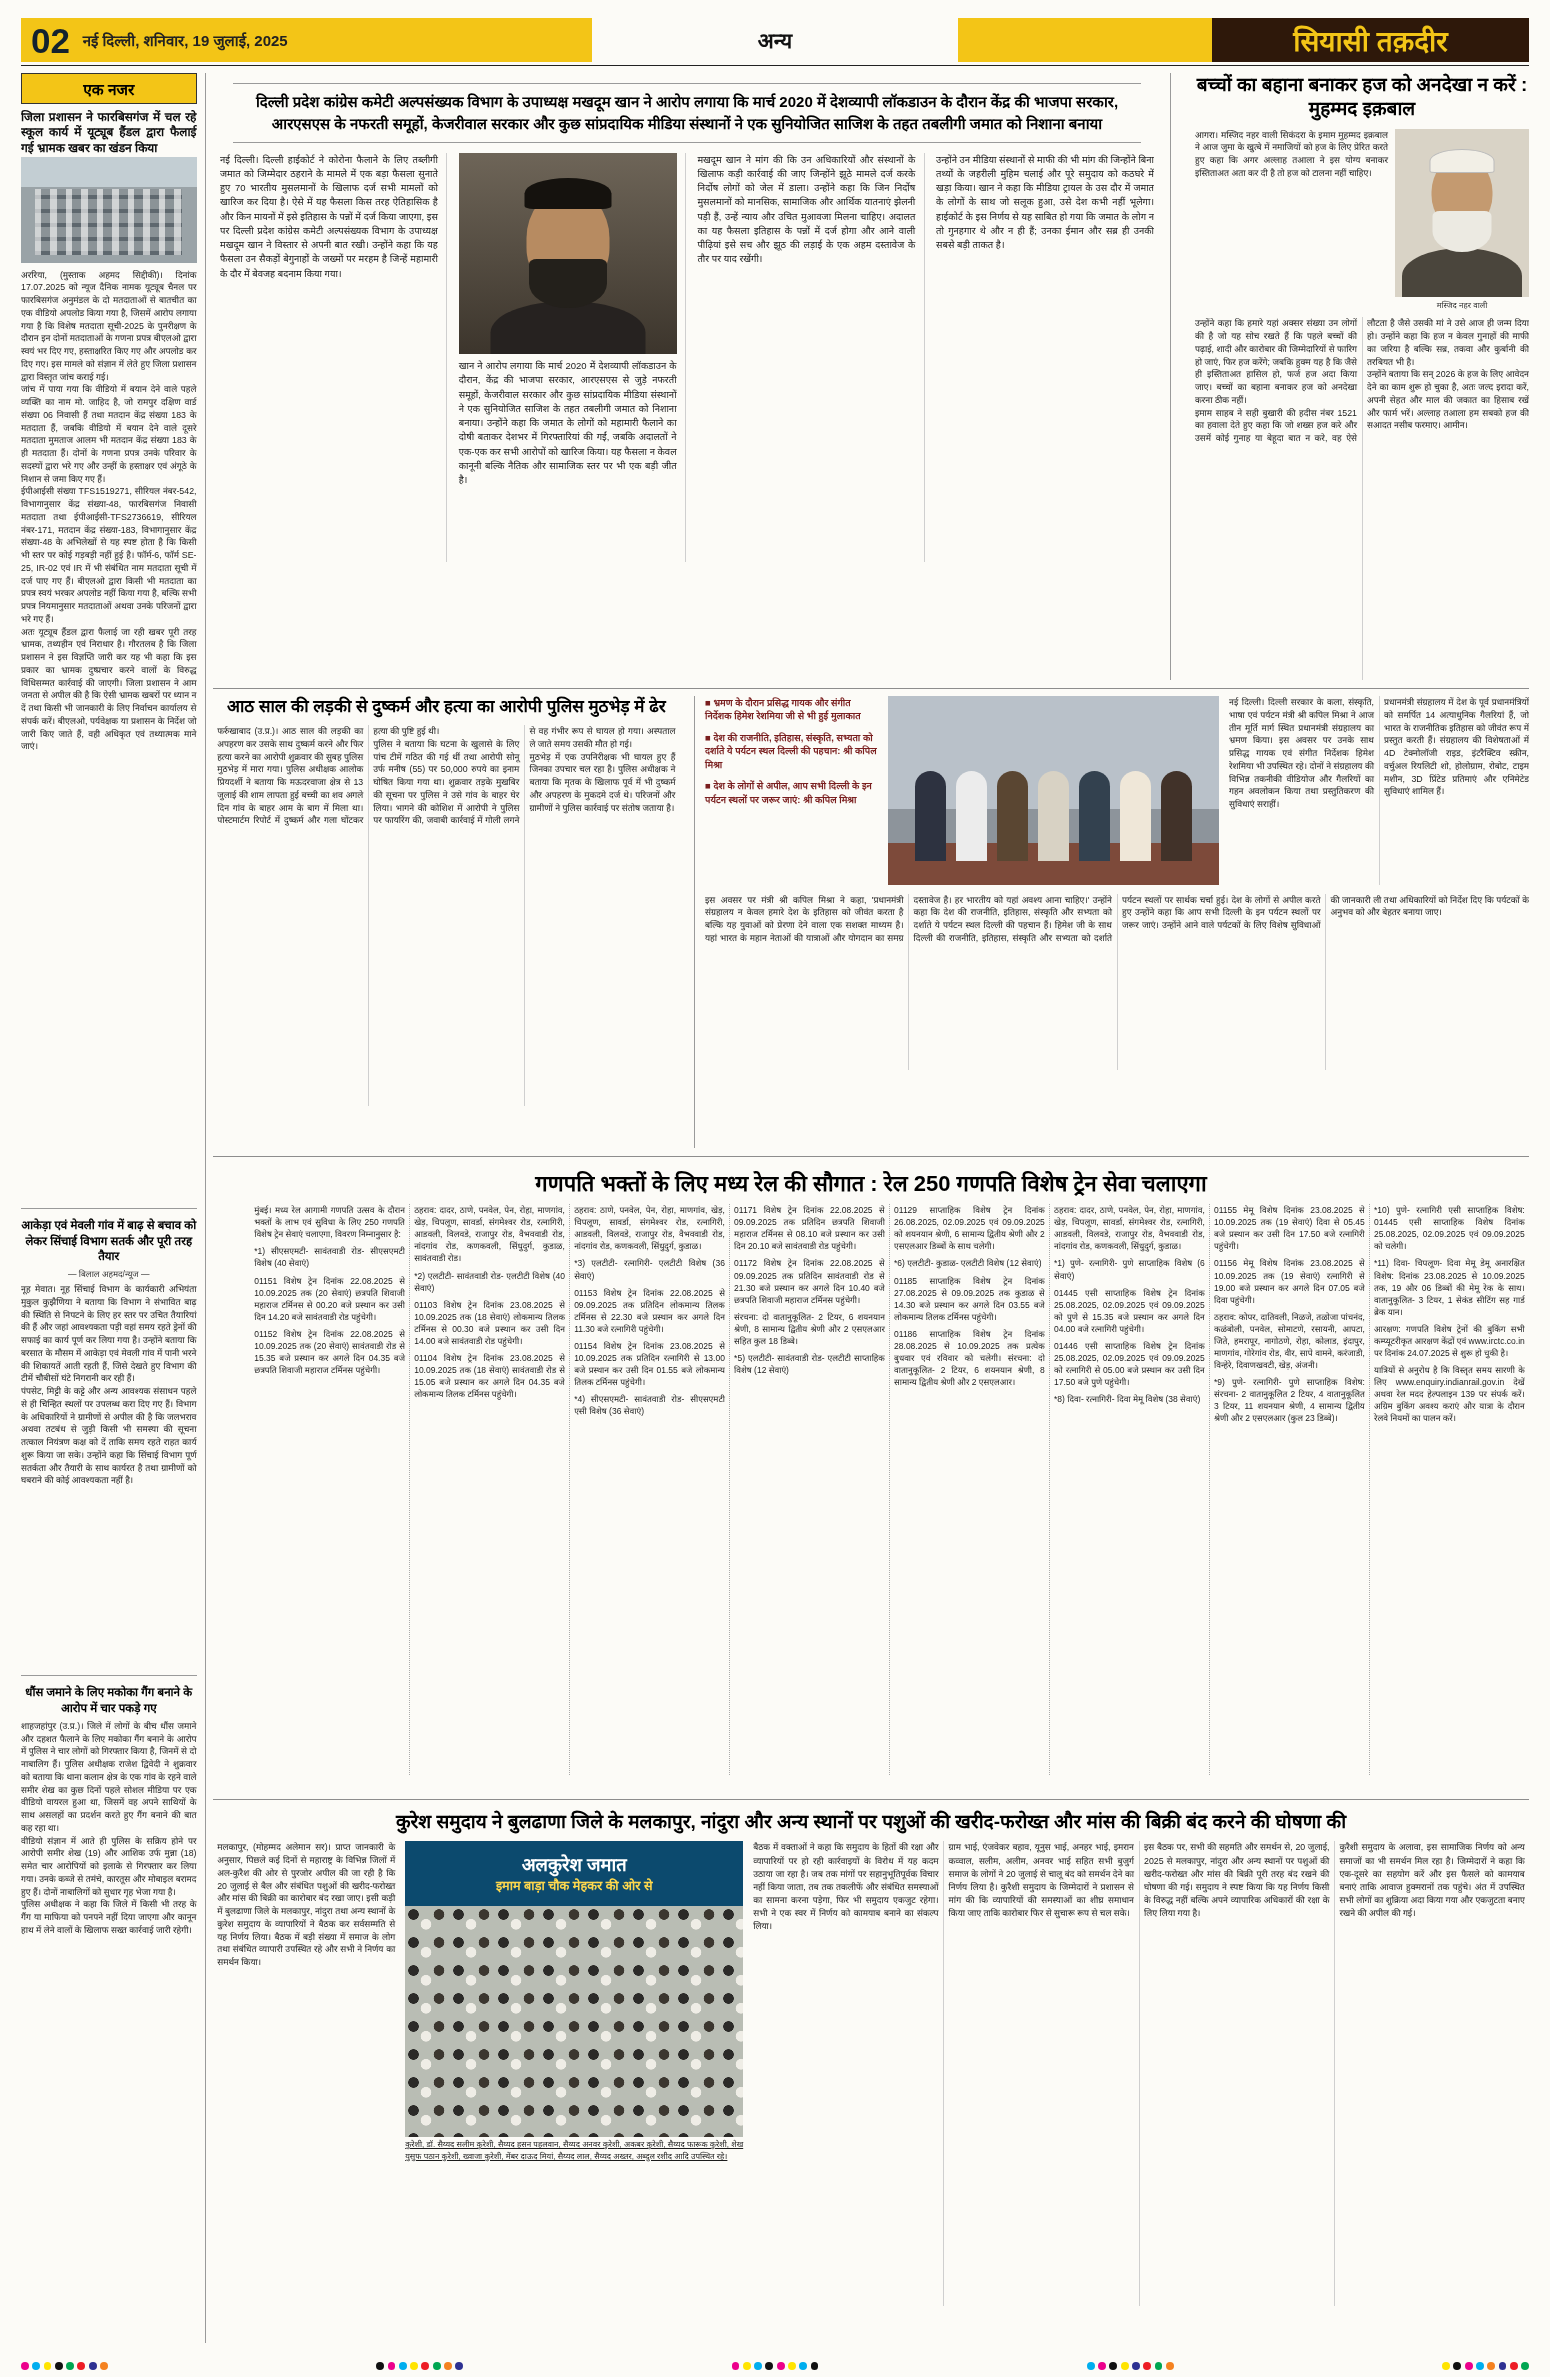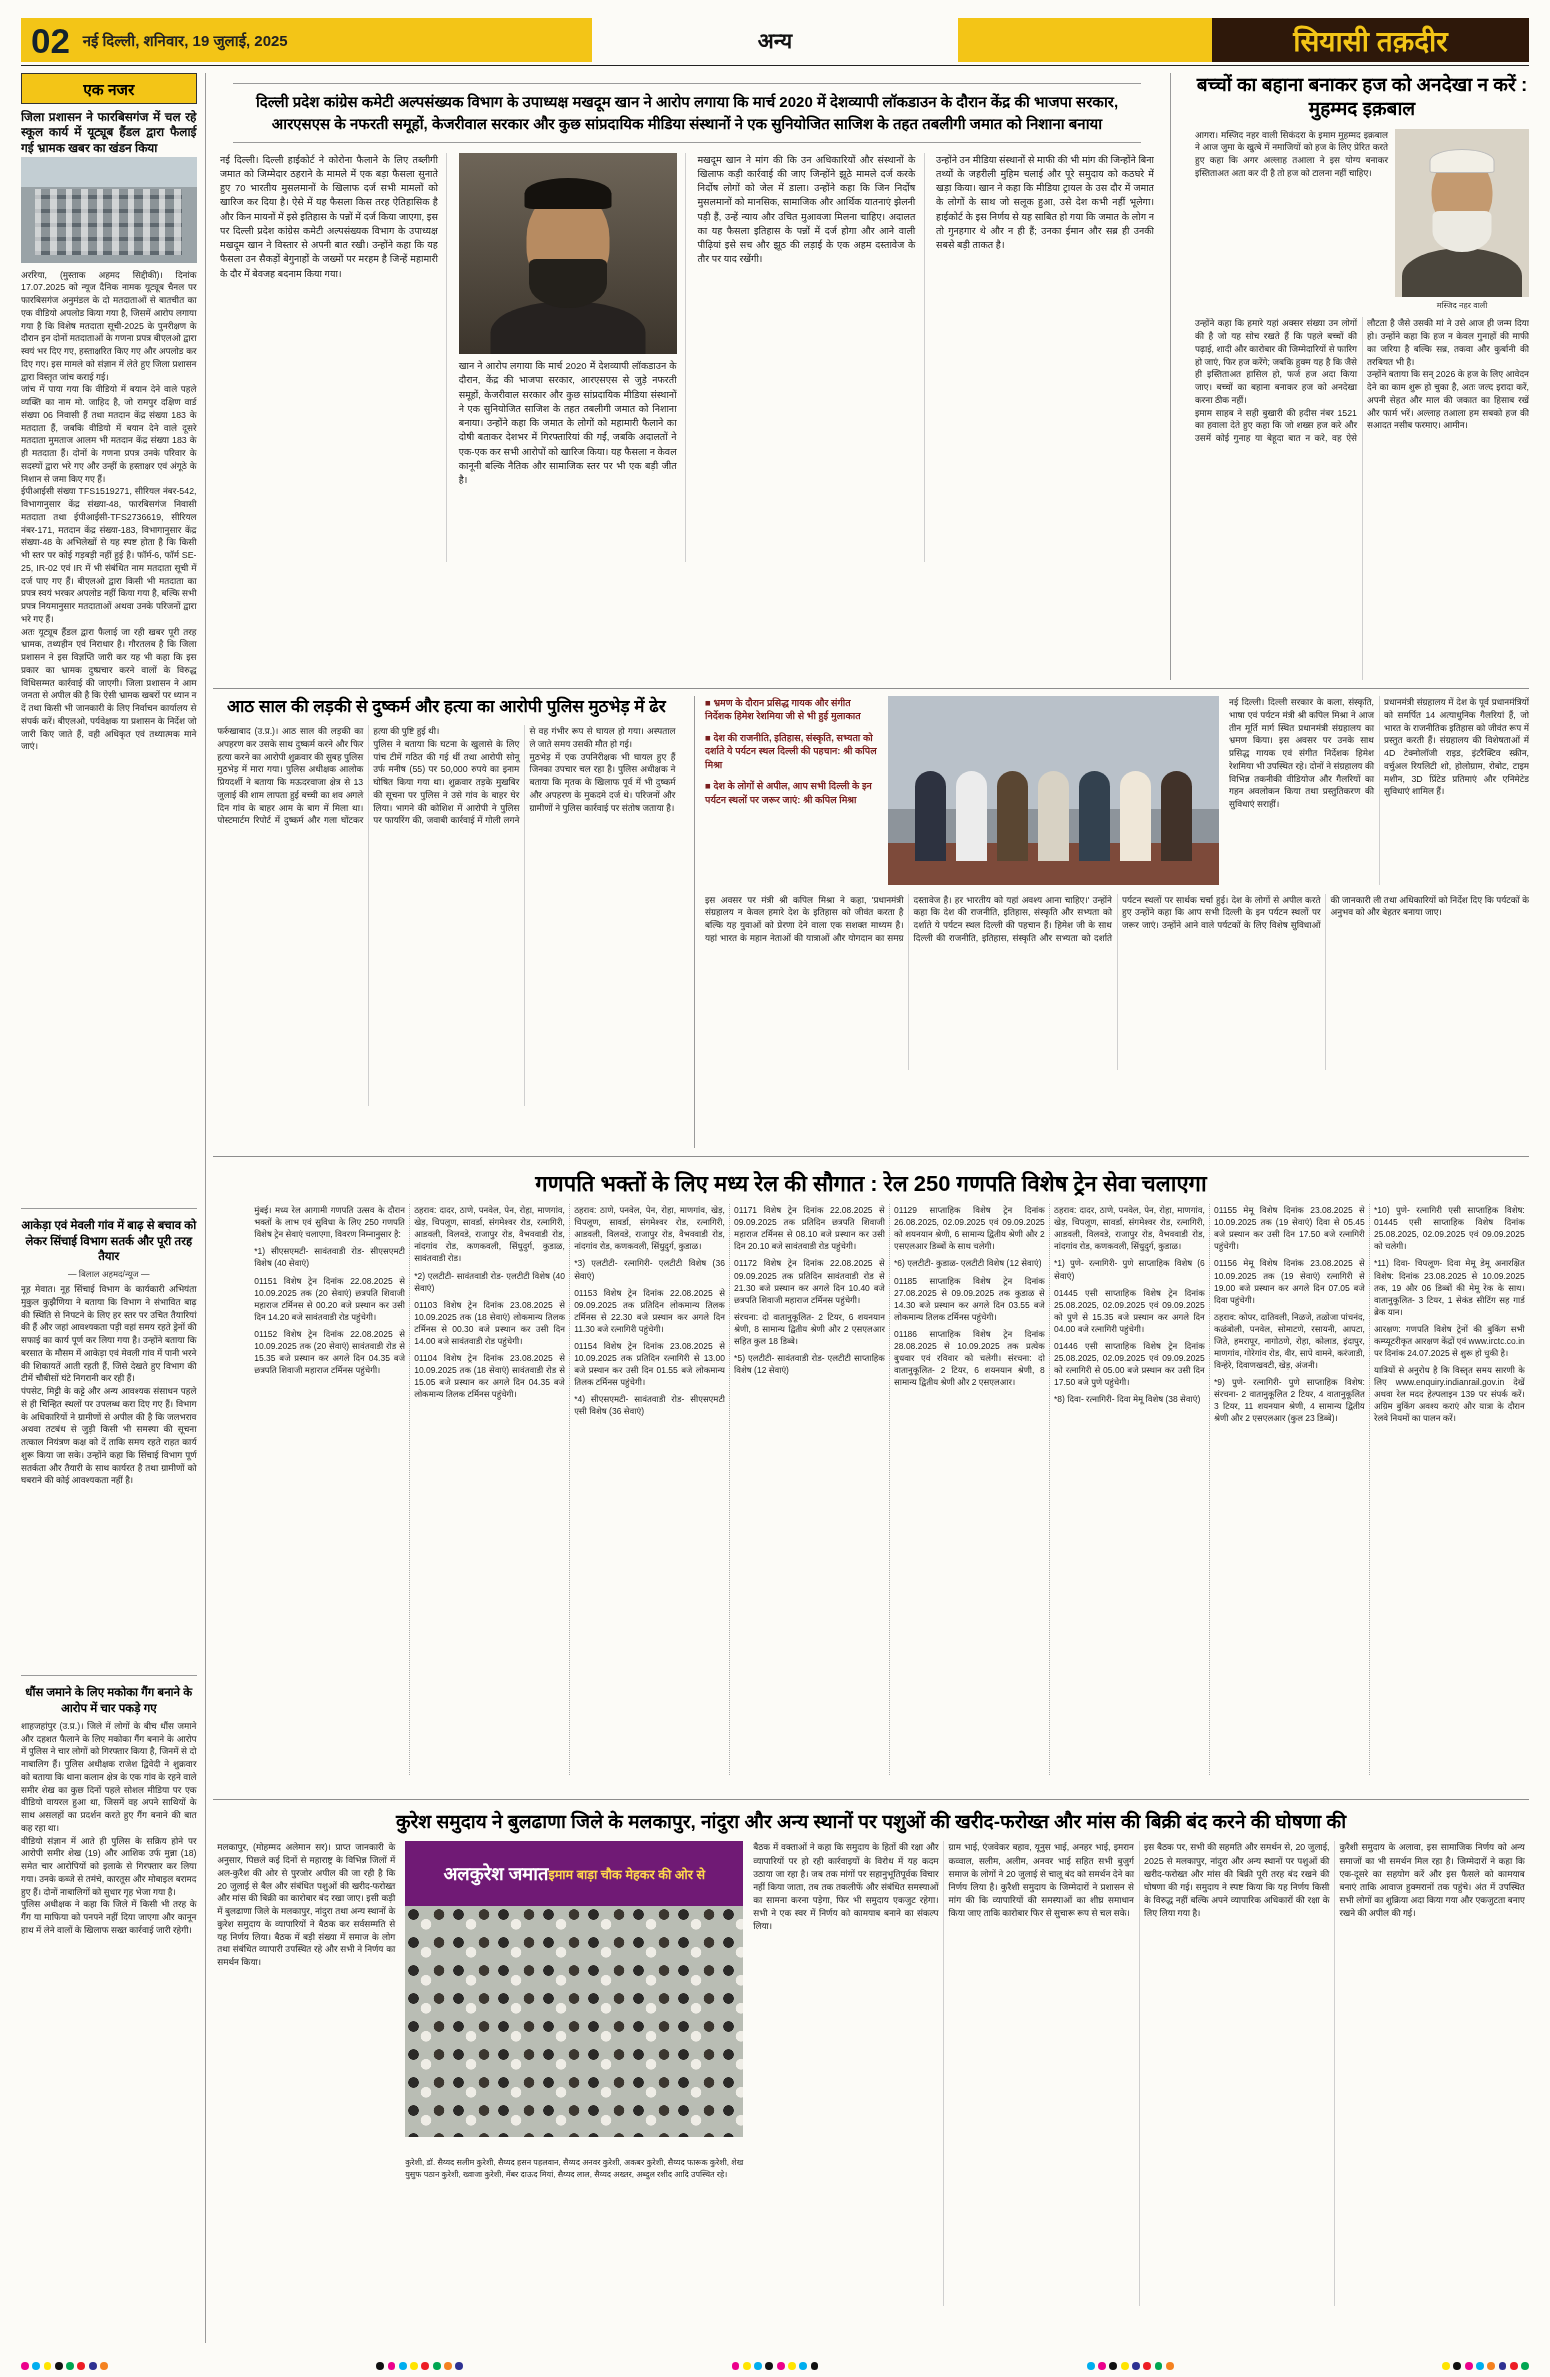--- a/index.html
+++ b/index.html
@@ -103,32 +103,32 @@
   .railway-cols { column-count:8; column-gap:9.2px; column-rule:0.7px dotted #a9a9a9; height:571px; overflow:hidden;margin-left:37px; }
   .rw-p { font-size:8.5px; line-height:1.42; text-align:justify; color:#1b1b1b; margin-bottom:5px; break-inside:avoid-column; }
 
   
   .quresh { position:absolute; left:213px; top:1807px; width:1316px; height:534px; overflow:hidden; padding:0 4.2px; }
   .quresh h2 { font-size:19px; font-weight:800; text-align:center; line-height:1.3; padding:2.8px 28px 7px; }
   .quresh-row { display:flex; gap:10px; }
   .quresh-left { width:178px; flex:0 0 178px; }
   .quresh-photo-wrap { width:338px; flex:0 0 338px; }
   .photo-crowd { width:338px; height:296px; position:relative; overflow:hidden; background:#c9cdc6; }
-  .photo-crowd .banner { position:absolute; top:0; left:0; width:100%; height:65px; background:#701a75;
-    display:flex; flex-direction:row; align-items:center; justify-content:center; }
+  .photo-crowd .banner { position:absolute; top:0; left:0; width:100%; height:65px; background:#0c4a6e;
+    display:flex; flex-direction:column; align-items:center; justify-content:center; }
   .photo-crowd .banner .b1 { color:#fff; font-size:18.3px; font-weight:800; line-height:1.15; }
   .photo-crowd .banner .b2 { color:#ffd84d; font-size:12.7px; font-weight:700; }
   .photo-crowd .crowd { position:absolute; left:0; top:65px; width:100%; height:231px;
     background:
       radial-gradient(circle at 8.5px 8.5px, #2b2a28 5px, transparent 5.6px),
       radial-gradient(circle at 21px 18.3px, #efede6 5px, transparent 5.6px),
       radial-gradient(circle at 34px 8.5px, #3b362f 5px, transparent 5.6px),
       #b9bdb4;
     background-size:45px 28px; }
-  .quresh-names { font-size:8px; line-height:1.45; text-align:justify; margin-top:20px; color:#1b1b1b; }
+  .quresh-names { font-size:8px; line-height:1.45; text-align:justify; margin-top:2px; color:#1b1b1b;text-decoration:underline; }
   .quresh-right { flex:1; column-count:4; column-gap:10px; column-rule:0.7px solid #cfcfcf; height:465px; overflow:hidden; }
   .q-p { font-size:8.8px; line-height:1.48; text-align:justify; margin-bottom:5.6px; color:#1b1b1b; }
 
   
   .print-marks { position:absolute; left:21px; bottom:7px; width:1508px; display:flex; justify-content:space-between; }
   .mark-group { display:flex; gap:3.5px; }
   .mark-group i { width:7.8px; height:7.8px; border-radius:50%; display:block; }
   .c1{background:#ec008c}.c2{background:#00aeef}.c3{background:#ffe400}.c4{background:#111}
   .c5{background:#00a651}.c6{background:#ed1c24}.c7{background:#2e3192}.c8{background:#f58220}
 </style>

